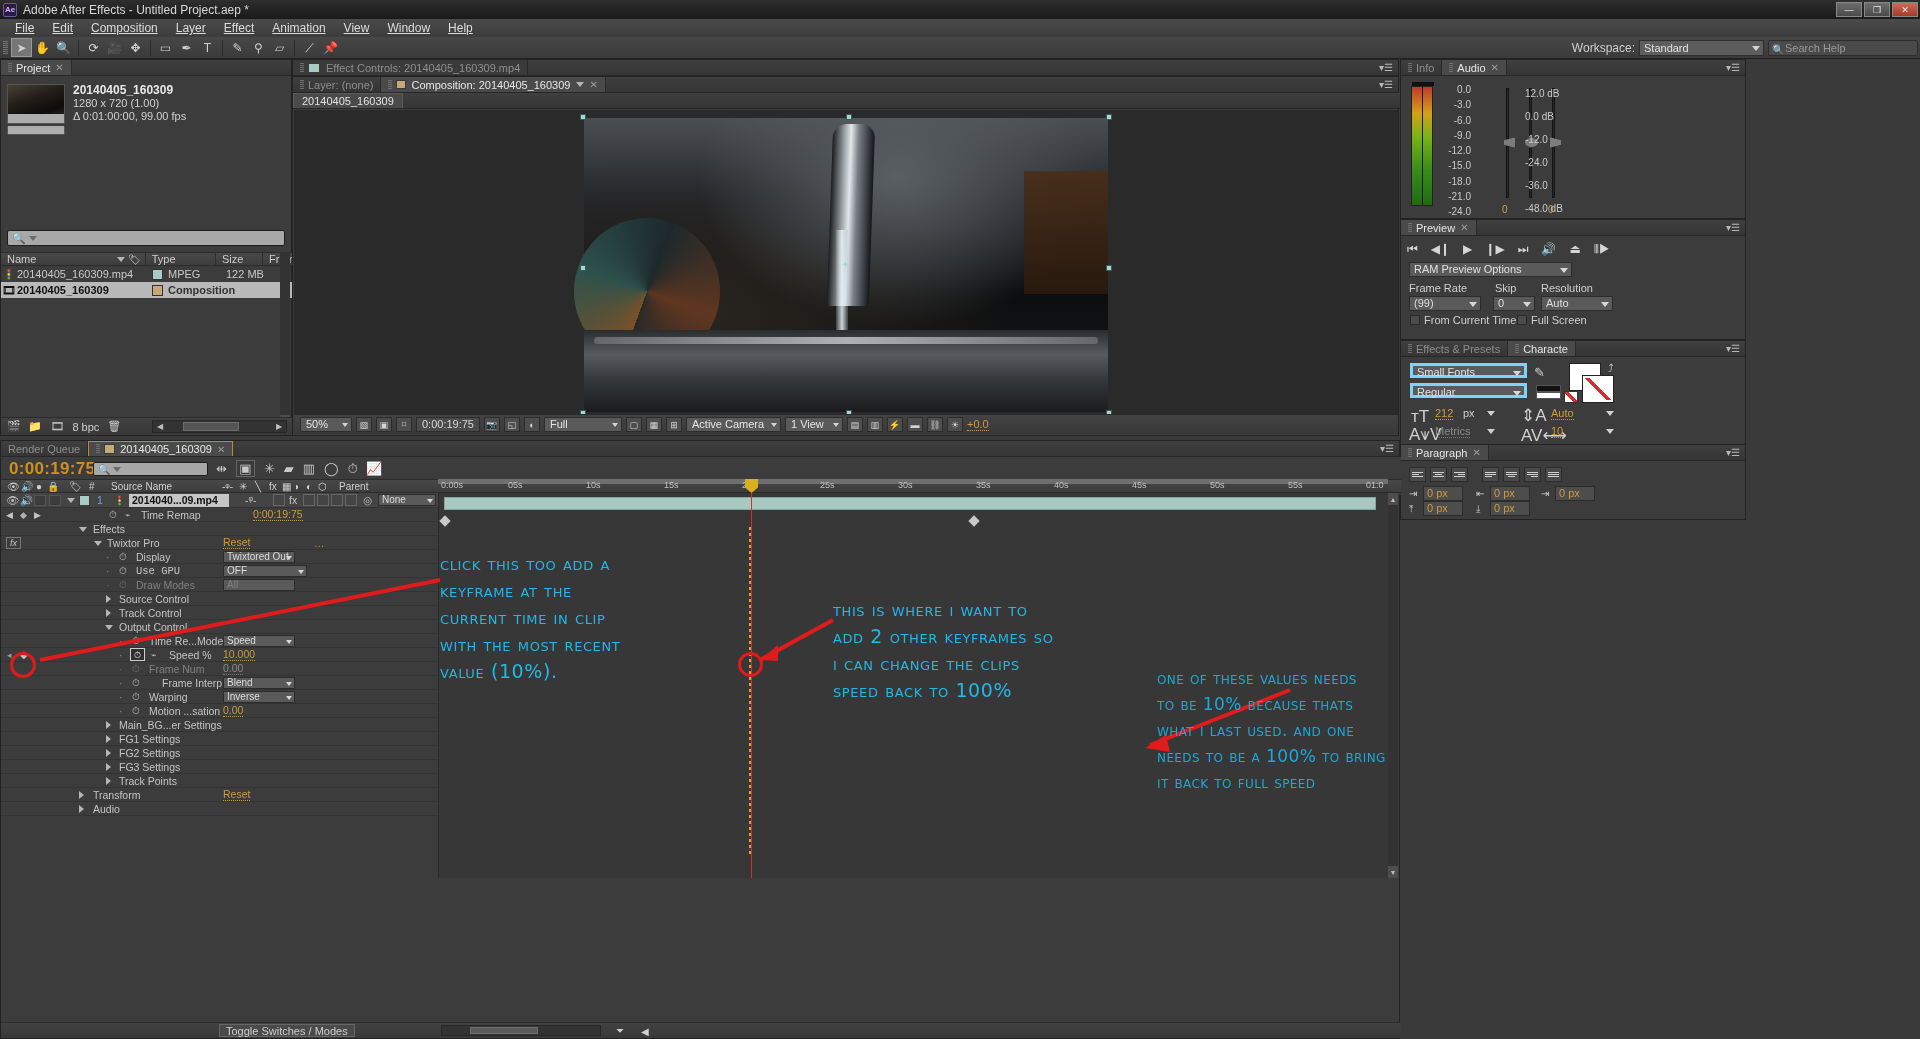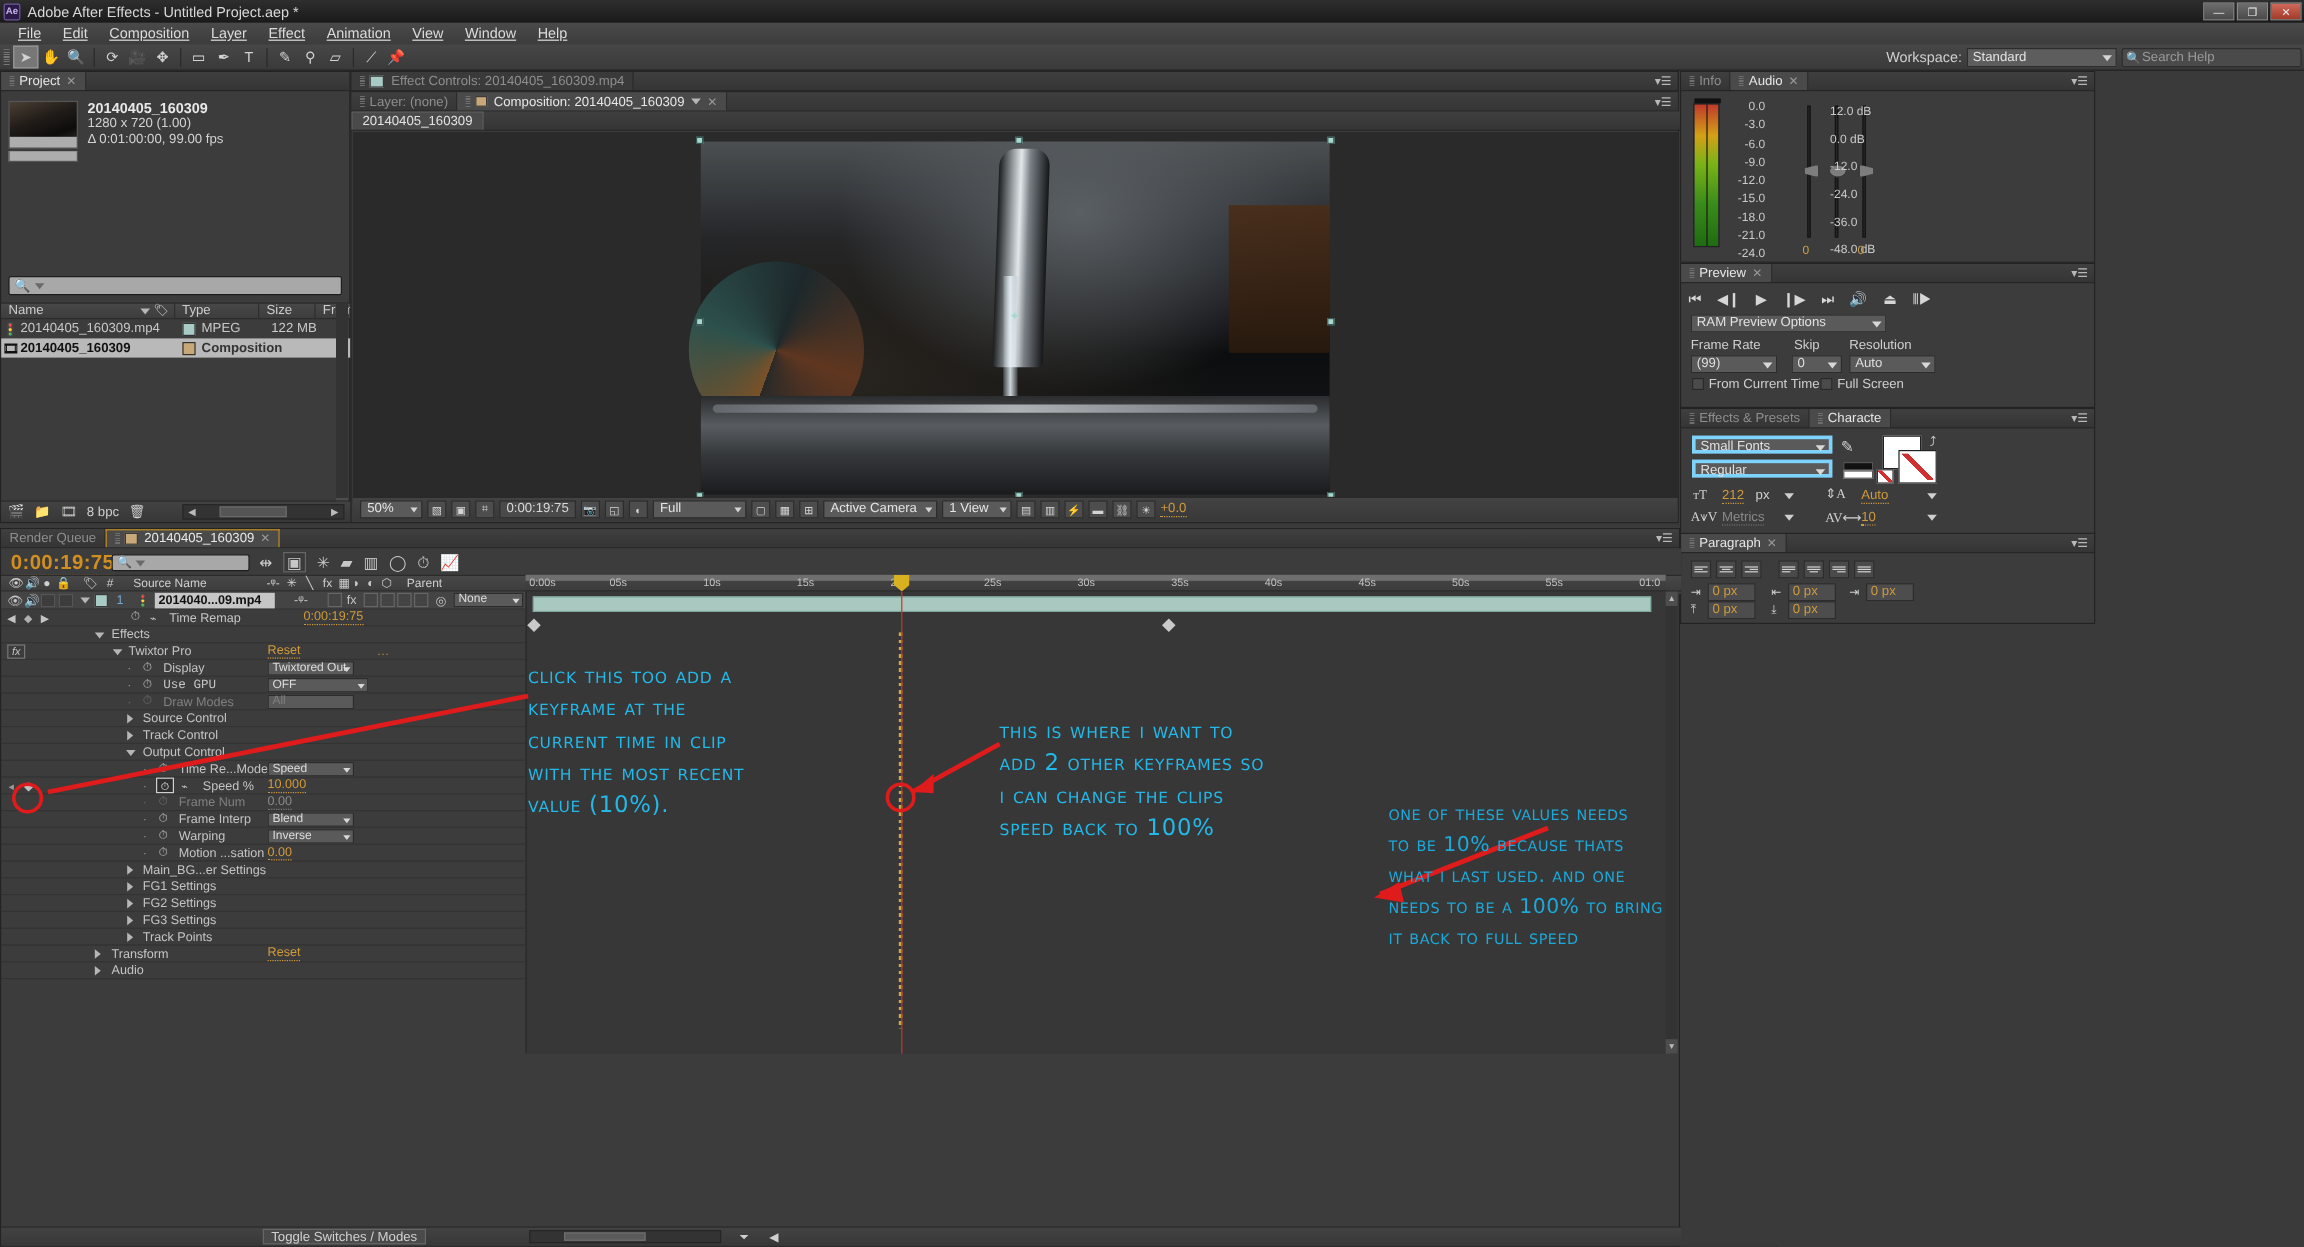--- a/index.html
+++ b/index.html
@@ -220,21 +220,21 @@
     border-left:4px solid transparent;border-right:4px solid transparent;border-top:5px solid #d8d8d8;}
   .pv-chk { position:absolute; display:flex; align-items:center; gap:4px; font-size:11px; color:#cfcfcf;}
   .pv-chk i { width:10px;height:10px;background:#4b4b4b;border:1px solid #2a2a2a;display:block;}
 
   #char-panel { left:1400px; top:340px; width:346px; height:110px; }
   .ch-sel { position:absolute; height:15px; background:#5a5a5a; border:3px solid #7dd3fc;
     color:#e0e0e0; font-size:11px; line-height:13px; padding-left:4px;}
   .ch-sel .arrow { position:absolute;right:3px;top:5px;width:0;height:0;
     border-left:4px solid transparent;border-right:4px solid transparent;border-top:5px solid #d8d8d8;}
   .ch-val { position:absolute; font-size:11px; color:#cf9a3c; border-bottom:1px dotted #cf9a3c; }
-  .ch-ico { position:absolute; font-size:11px; color:#cfcfcf;font-family:Liberation Serif, serif; }
+  .ch-ico { position:absolute; font-size:17px; color:#cfcfcf; }
   .ch-arrow { position:absolute; width:0;height:0;border-left:4px solid transparent;
     border-right:4px solid transparent;border-top:5px solid #cfcfcf;}
 
   #para-panel { left:1400px; top:444px; width:346px; height:76px; }
   .pg-btn { width:17px;height:15px;background:#4a4a4a;border:1px solid #2c2c2c;
     display:flex;align-items:center;justify-content:center;}
   .pg-btn .ln { width:11px;height:1px;background:#d2d2d2;display:block;margin:1px 0;}
   .pg-fld { position:absolute; height:15px; width:40px; background:#4d4d4d; border:1px solid #2c2c2c;
     color:#cf9a3c; font-size:11px; line-height:13px; padding-left:3px;}
 
@@ -950,21 +950,21 @@
     <div class="lrow">
       <span class="lbl" style="left:118px;color:#6a6a6a;">·</span>
       <span class="lbl stopw dim" style="left:131px;">⏱</span>
       <span class="lbl" style="left:148px;color:#808080;">Frame Num</span>
       <span class="lbl" style="left:222px;color:#8a8a8a;border-bottom:1px dotted #7a7a7a;">0.00</span>
     </div>
 
     <div class="lrow">
       <span class="lbl" style="left:118px;color:#909090;">·</span>
       <span class="lbl stopw" style="left:131px;">⏱</span>
-      <span class="lbl" style="left:148px;">Frame Interp</span>
+      <span class="lbl" style="left:161px;">Frame Interp</span>
       <span class="dropdn lbl" style="left:222px;width:72px;">
         <span>Blend</span>
         <span class="arrow"></span>
       </span>
     </div>
 
     <div class="lrow">
       <span class="lbl" style="left:118px;color:#909090;">·</span>
       <span class="lbl stopw" style="left:131px;">⏱</span>
       <span class="lbl" style="left:148px;">Warping</span>

